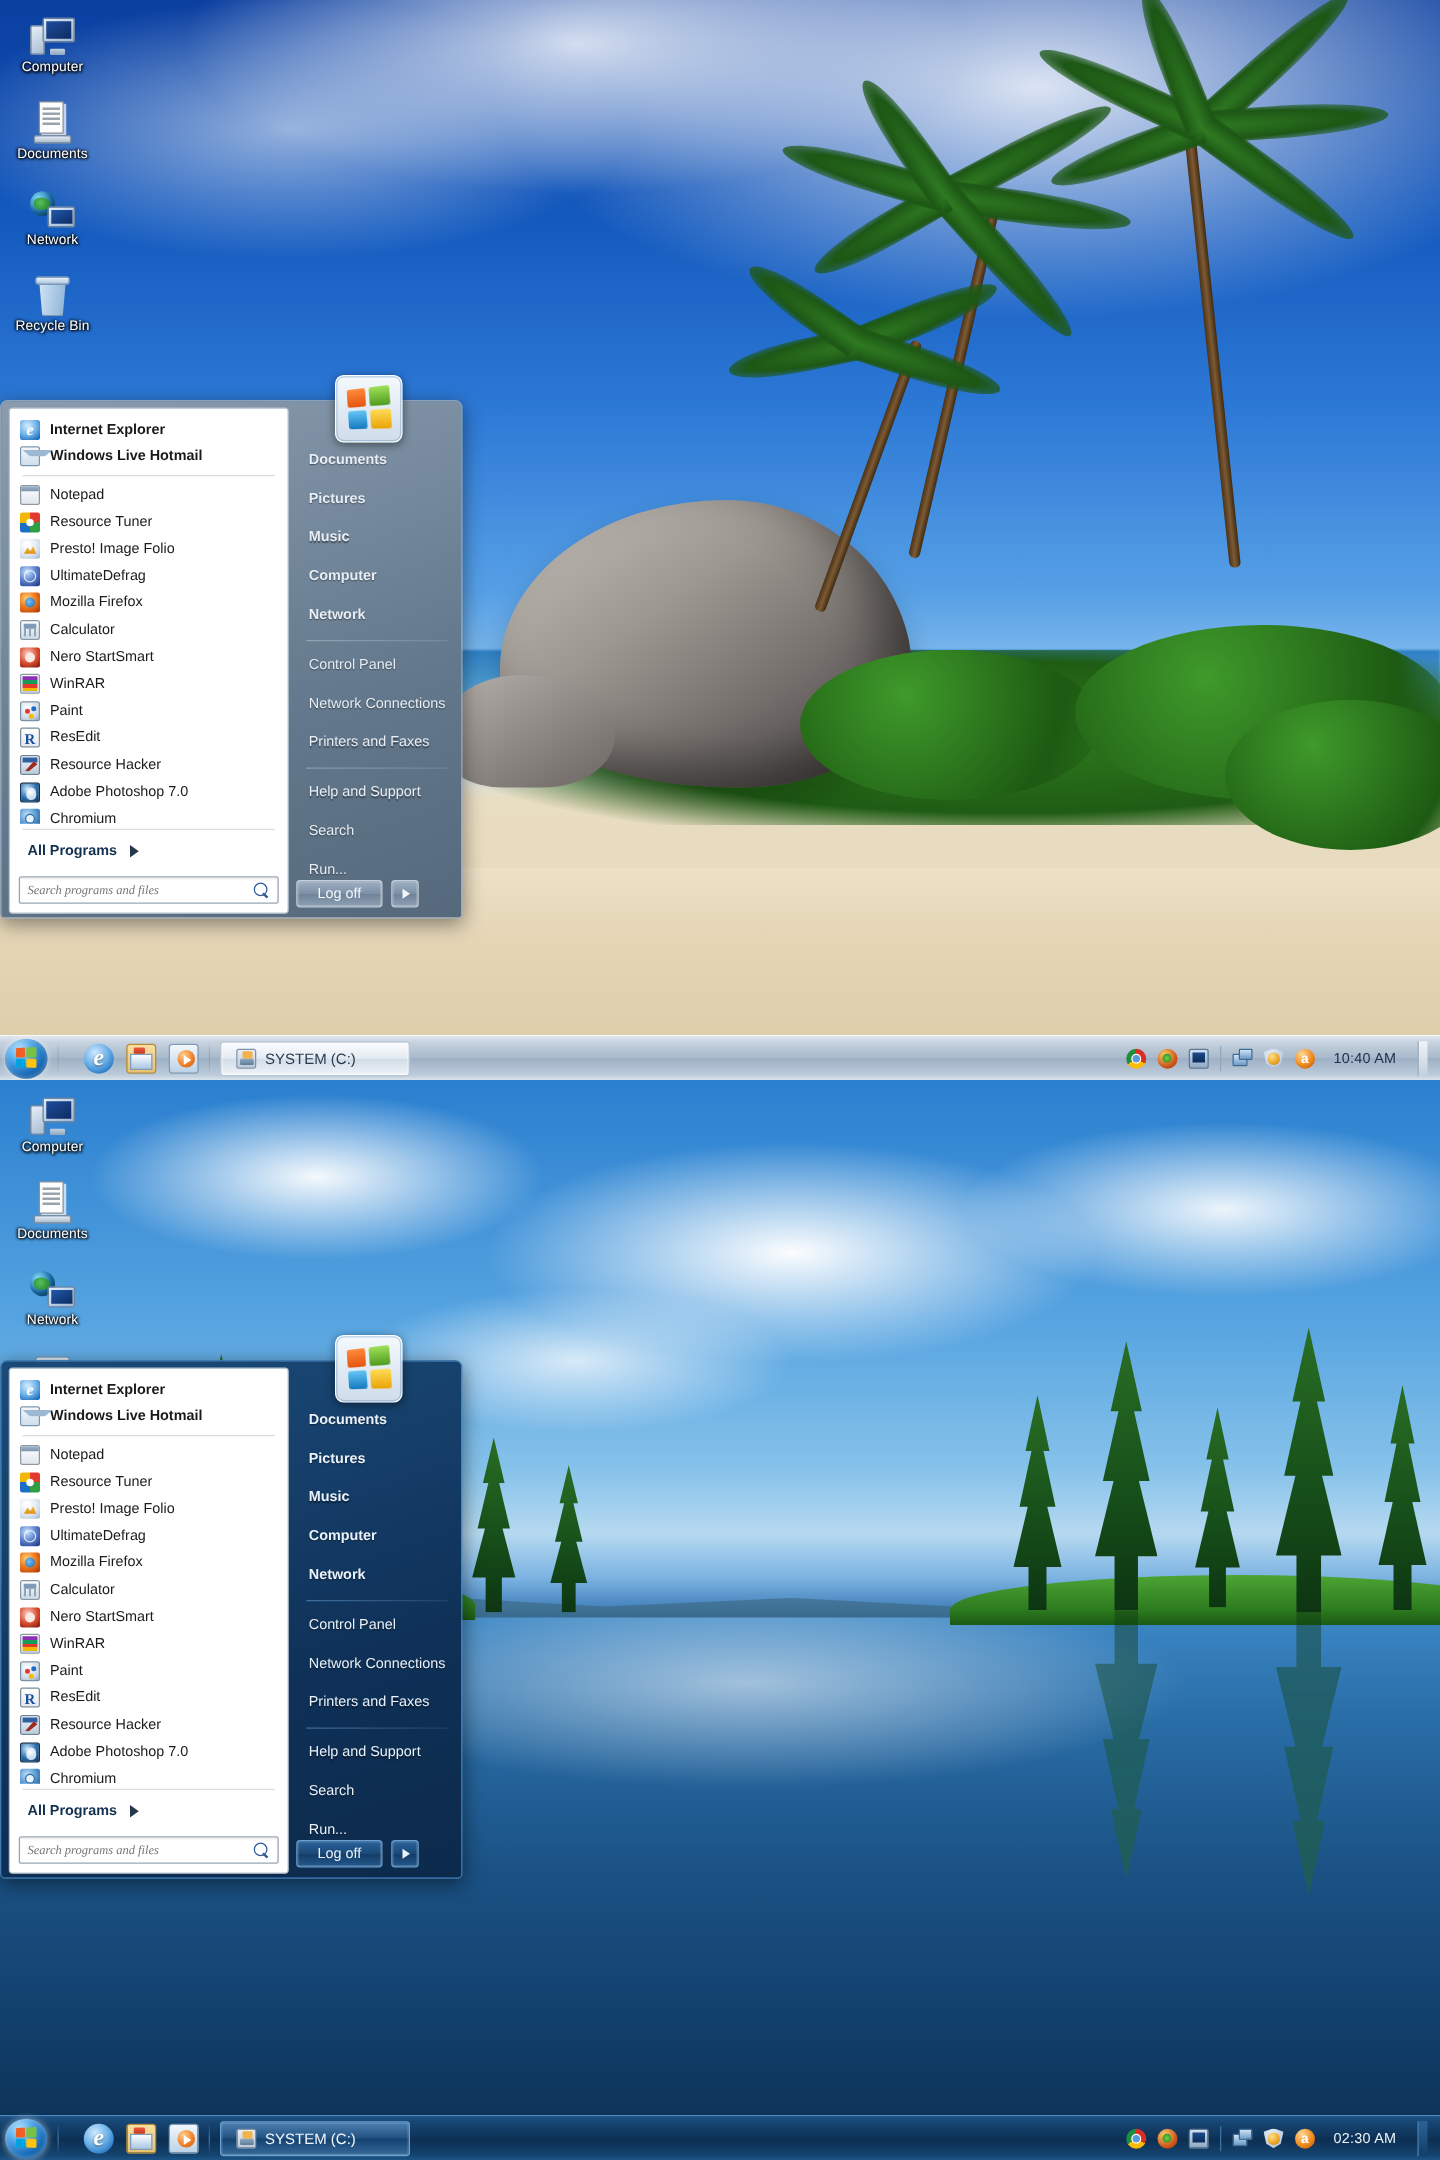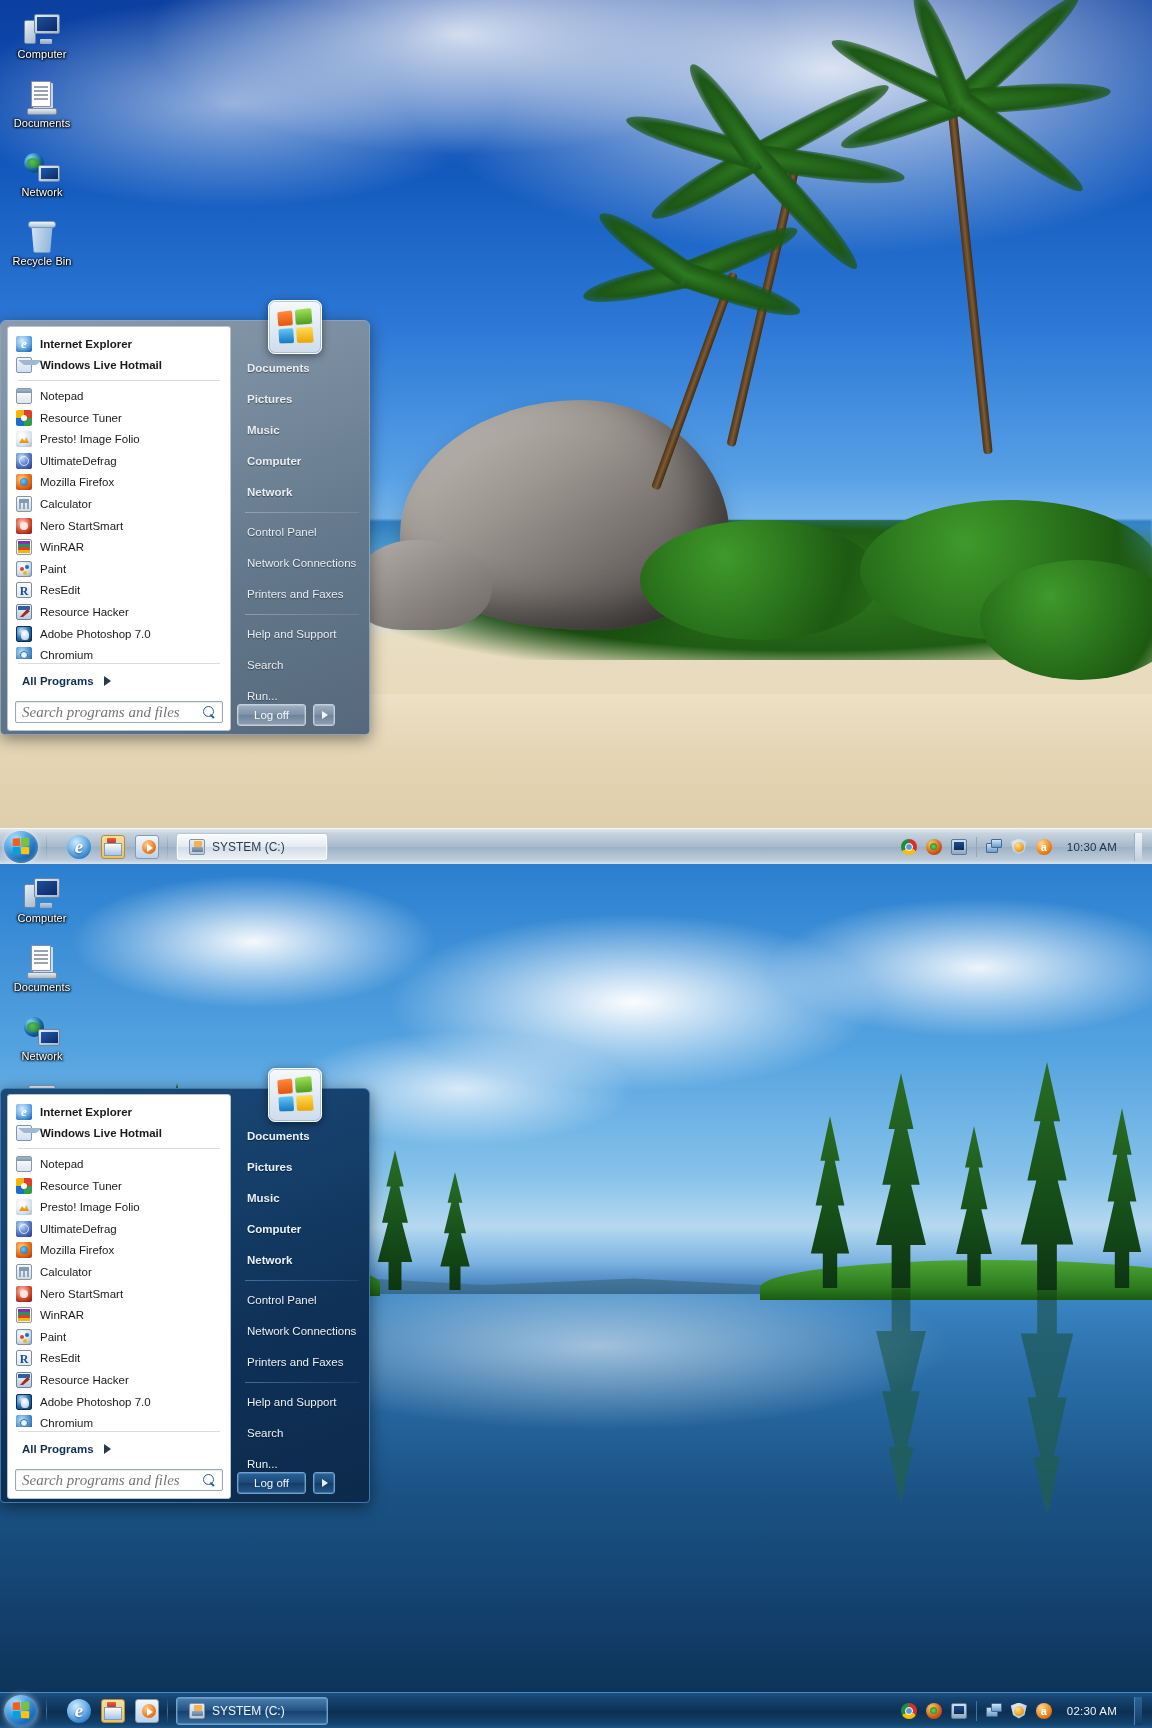--- a/index.html
+++ b/index.html
@@ -275,21 +275,21 @@
   }
   .allprogs .arrow {
     width:0; height:0; border-left:7px solid #26384b; border-top:5px solid transparent; border-bottom:5px solid transparent;
   }
   .sm-searchwrap { padding:6px 7px 7px 7px; }
   .sm-search {
     height:22px; border:1px solid #9aa7b4; border-radius:2px; background:#fff;
     display:flex; align-items:center; padding:0 6px; box-shadow:inset 0 1px 2px rgba(0,0,0,.10);
   }
   .sm-search input {
-    flex:1; border:0; outline:0; font-size:15px; font-style:italic; color:#3a3a3a;
+    flex:1; border:0; outline:0; font-size:10px; font-style:italic; color:#3a3a3a;
     font-family:"Liberation Serif", serif; background:transparent;
   }
   .mag { width:13px; height:13px; position:relative; flex:0 0 auto; }
   .mag:before { content:""; position:absolute; left:0; top:0; width:9px; height:9px; border:1.6px solid #2e5c96; border-radius:50%; }
   .mag:after { content:""; position:absolute; left:8px; top:8px; width:5px; height:1.6px; background:#2e5c96; transform:rotate(42deg); transform-origin:0 0; }
 
   .sm-right { position:absolute; left:236px; top:5px; width:128px; height:405px; padding-top:27px; }
   .rlink { font-size:11.5px; padding:0 0 0 10px; height:31px; line-height:31px; white-space:nowrap; }
   .rlink.strong { font-weight:bold; }
   .sm-frame.silver .rlink { color:#e8eef5; text-shadow:0 1px 1px rgba(0,0,0,.45); }
@@ -592,21 +592,21 @@
       <span>SYSTEM (C:)</span>
     </div>
     <div class="tray">
       <div class="ti ti-chrome"></div>
       <div class="ti ti-clr"></div>
       <div class="ti ti-screen"></div>
       <div class="tray-sep"></div>
       <div class="ti ti-netw"></div>
       <div class="ti ti-shield"></div>
       <div class="ti ti-av"></div>
-      <div class="clock">10:30 AM</div>
+      <div class="clock">10:40 AM</div>
       <div class="showdesk"></div>
     </div>
   </div>
 </div>
 
 <div class="screen" id="screen-bottom">
 
   <div class="wall wall-lake">
     <div class="lake-ridge"></div>
     <div class="lake-water"></div>

